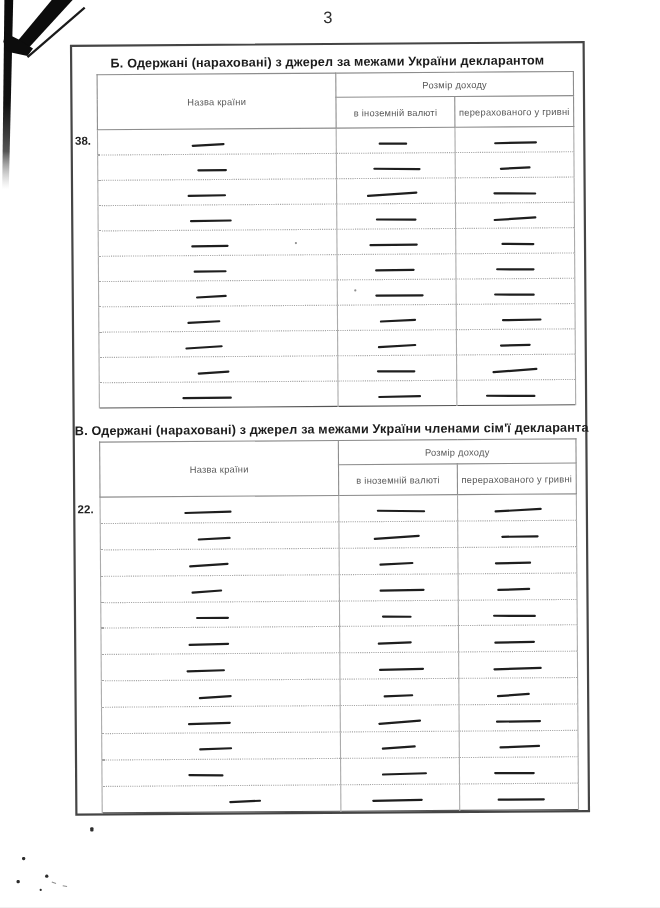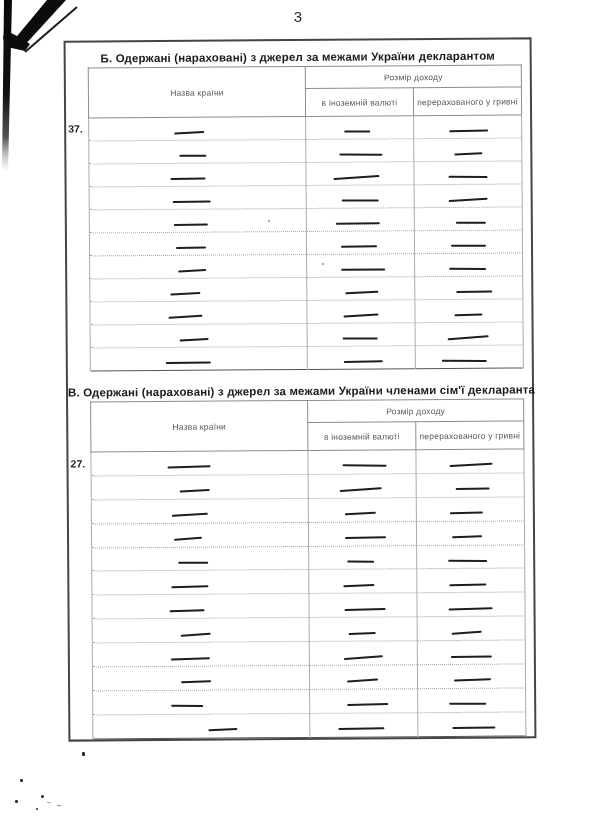--- a/index.html
+++ b/index.html
@@ -77,21 +77,21 @@
     <polygon points="47,0 66,0 22,48 13,41" fill="#0c0c0c"></polygon>
     <line x1="77" y1="7" x2="25" y2="52" stroke="#1a1a1a" stroke-width="2"></line>
     <polygon points="5,30 17,36 30,44 25,51 7,47 3,38" fill="#0c0c0c"></polygon>
   </svg>
 
   <div class="page-number">3</div>
 
   <div class="frame">
 
     <div class="sec-title t1">Б. Одержані (нараховані) з джерел за межами України декларантом</div>
-    <div class="item-no n1">37.</div>
+    <div class="item-no n1">38.</div>
 
     <table class="decl-table tbl1">
       <colgroup>
           <col class="c1">
           <col class="c2">
           <col class="c3">
         </colgroup>
       <thead>
         <tr class="hr1">
           <th rowspan="2">Назва країни</th>
@@ -155,21 +155,21 @@
           </tr>
           <tr>
             <td><span class="dash" aria-label="—" style="width: 45px; transform: translateX(-11px) rotate(-0.2deg);"></span></td>
             <td><span class="dash" aria-label="—" style="width: 39px; transform: translateX(2px) rotate(-0.7deg);"></span></td>
             <td><span class="dash" aria-label="—" style="width: 45px; transform: translateX(-5px) rotate(0.6deg);"></span></td>
           </tr>
         </tbody>
     </table>
 
     <div class="sec-title t2">В. Одержані (нараховані) з джерел за межами України членами сім'ї декларанта</div>
-    <div class="item-no n2">27.</div>
+    <div class="item-no n2">22.</div>
 
     <table class="decl-table tbl2">
       <colgroup>
           <col class="c1">
           <col class="c2">
           <col class="c3">
         </colgroup>
       <thead>
         <tr class="hr1">
           <th rowspan="2">Назва країни</th>

